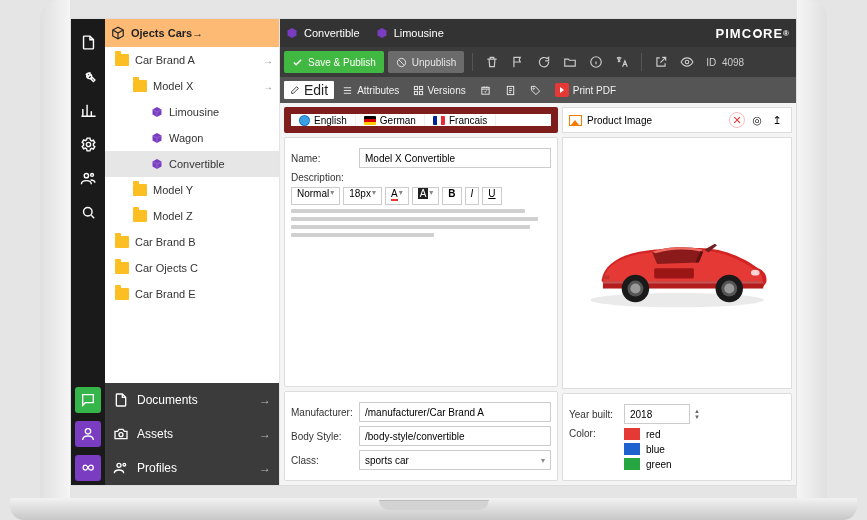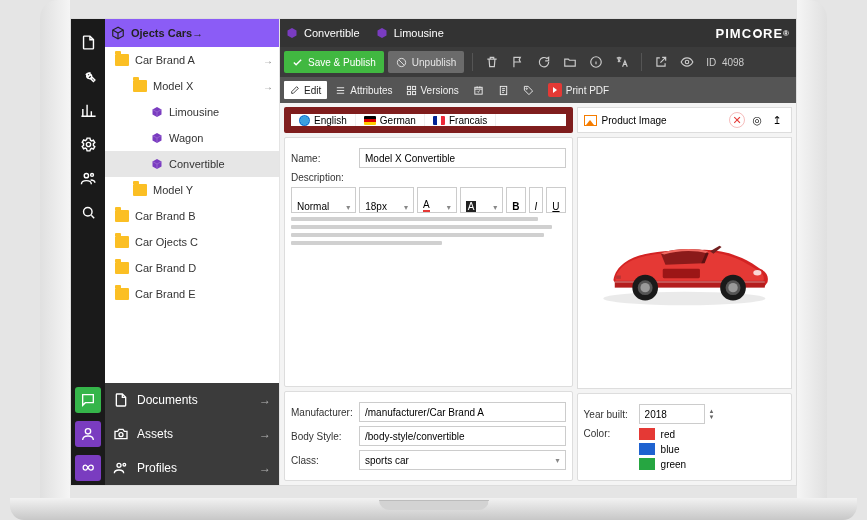--- a/index.html
+++ b/index.html
@@ -11,21 +11,21 @@
   .base { position:absolute; bottom:0; left:10px; right:10px; height:22px; background:linear-gradient(to bottom,#f2f2f2,#c7c7c7); border-radius:0 0 14px 14px; }
   .notch { position:absolute; bottom:10px; left:50%; transform:translateX(-50%); width:110px; height:10px; background:#d3d3d3; border-radius:0 0 12px 12px; border-top:1px solid #bcbcbc; }
 
   .rail { width:34px; background:#1a1a1a; display:flex; flex-direction:column; align-items:center; padding-top:6px; }
   .rail .rico { width:24px; height:24px; margin:5px 0; display:flex; align-items:center; justify-content:center; color:#fff; cursor:pointer; }
   .rail .rico svg { width:17px; height:17px; fill:none; stroke:#fff; stroke-width:2; }
   .rail .rsq { width:26px; height:26px; margin:4px 0; border-radius:3px; display:flex; align-items:center; justify-content:center; cursor:pointer; }
   .rail .rsq svg { width:16px; height:16px; fill:none; stroke:#fff; stroke-width:2; }
 
   .tree { width:175px; background:#fff; border-right:1px solid #e4e4e4; display:flex; flex-direction:column; font-size:11px; overflow:hidden; }
-  .tree-top { display:flex; align-items:center; height:28px; padding:0 6px; font-weight:600; background:#8b5cf6; color:#222; }
+  .tree-top { display:flex; align-items:center; height:28px; padding:0 6px; font-weight:600; background:#fdba74; color:#222; }
   .tree-top svg { width:14px; height:14px; margin-right:6px; stroke:#222; fill:none; stroke-width:2;}
   .tree .row { display:flex; align-items:center; height:26px; padding-right:4px; cursor:pointer; color:#333; }
   .tree .row .arrow { width:12px; color:#888; margin-left:auto; font-size:10px; }
   .tree .row.sel { background:#e6e6e6; }
   .folder { width:14px; height:12px; background:#fbbf24; border-radius:1px; margin-right:6px; position:relative; flex-shrink:0;}
   .folder::before{content:"";position:absolute;top:-3px;left:0;width:6px;height:3px;background:#fbbf24;border-radius:1px 1px 0 0;}
   .cube { width:12px; height:12px; margin-right:6px; flex-shrink:0;}
   .cube svg { width:12px; height:12px; display:block;}
   .tree-bottom { margin-top:auto; }
   .trow { display:flex; align-items:center; height:34px; padding:0 8px; color:#fff; cursor:pointer; font-size:12px; }
@@ -42,21 +42,21 @@
   .toolbar { height:30px; background:#3b3b3b; display:flex; align-items:center; padding:0 4px; gap:4px; }
   .btn { height:22px; display:flex; align-items:center; padding:0 8px; font-size:10px; border-radius:2px; cursor:pointer; gap:5px;}
   .btn.green { background:#41b841; color:#fff;}
   .btn.gray { background:#6b6b6b; color:#e6e6e6;}
   .tico { width:22px; height:22px; display:flex; align-items:center; justify-content:center; color:#ddd; cursor:pointer;}
   .tico svg { width:14px; height:14px; fill:none; stroke:#ccc; stroke-width:2;}
   .idtxt { color:#ccc; font-size:10px; margin-left:4px; margin-right:4px; white-space:nowrap;}
   .sep { width:1px; height:18px; background:#555; margin:0 4px;}
 
   .toolbar2 { height:26px; background:#555; display:flex; align-items:center; padding:0 4px; gap:2px; }
-  .t2item { background:#fff; color:#222; height:18px; padding:0 6px; font-size:10px; display:flex; align-items:center; gap:4px; border-radius:1px;}
+  .t2item { background:#fff; color:#222; height:18px; padding:0 6px; font-size:14px; display:flex; align-items:center; gap:4px; border-radius:1px;}
   .t2item svg { width:10px; height:10px; stroke:#222; fill:none; stroke-width:2;}
   .t2lbl { color:#f0f0f0; font-size:10px; padding:0 6px; display:flex; align-items:center; gap:4px;}
   .t2lbl .vbox{width:10px;height:10px;display:inline-block;}
   .t2lbl svg{width:11px;height:11px;fill:none;stroke:#f0f0f0;stroke-width:2;}
   .pdf { width:14px; height:14px; background:#e53935; border-radius:2px; display:flex; align-items:center; justify-content:center;}
   .pdf::after{content:"";width:0;height:0;border-left:4px solid #fff;border-top:3px solid transparent;border-bottom:3px solid transparent;}
 
   .subtabs { height:26px; background:#fff; display:flex; align-items:center; border-bottom:1px solid #ddd;}
   .stab { padding:0 9px; height:100%; display:flex; align-items:center; font-size:10px; color:#444; border-right:1px solid #eee; cursor:pointer;}
   .stab.active { font-weight:600;}
@@ -71,21 +71,21 @@
   .flag { width:12px; height:9px; display:inline-block; border-radius:1px;}
   .flag.globe{background:radial-gradient(circle,#3aa0e0 55%, #1976d2 57%);border-radius:50%;width:11px;height:11px;}
   .flag.de{background:linear-gradient(to bottom,#000 33%,#dd0000 33% 66%,#ffce00 66%);}
   .flag.fr{background:linear-gradient(to right,#002395 33%,#fff 33% 66%,#ed2939 66%);}
 
   .frow { display:flex; align-items:center; font-size:10px; margin:4px 0;}
   .flabel { width:68px; color:#333;}
   .finput { flex:1; height:20px; border:1px solid #ccc; padding:0 5px; font-size:10px; background:#fff;}
 
   .rte { display:flex; gap:3px; margin:4px 0;}
-  .rtebtn { border:1px solid #ccc; background:#fff; height:26px; padding:0 5px; font-size:10px; display:flex; align-items:flex-end; gap:17px; cursor:pointer;}
+  .rtebtn { border:1px solid #ccc; background:#fff; height:18px; padding:0 5px; font-size:10px; display:flex; align-items:flex-start; gap:1px; cursor:pointer;}
   .rtebtn .dd{font-size:8px;color:#888;}
   .lines { margin-top:4px;}
   .lines div { height:4px; background:#d0d0d0; margin:4px 0; border-radius:1px;}
 
   .imghdr { display:flex; align-items:center; background:#fff; border:1px solid #ddd; height:26px; padding:0 6px; font-size:10px; gap:5px;}
   .imghdr .himg{width:13px;height:11px;border:1px solid #f57c00;position:relative;}
   .imghdr .himg::after{content:"";position:absolute;bottom:0;left:1px;width:0;height:0;border-left:4px solid transparent;border-right:4px solid transparent;border-bottom:5px solid #f57c00;}
   .hact { margin-left:auto; display:flex; gap:4px;}
   .hbtn { width:16px; height:16px; display:flex; align-items:center; justify-content:center; cursor:pointer; font-size:11px;}
   .hbtn.del{color:#e53935;border:1px solid #e5393555;border-radius:50%;}
@@ -209,31 +209,31 @@
               <path fill="#7a3cc0" d="M12 2 3 7v10l9 5 9-5V7z"></path>
               <path stroke="#b38bdc" stroke-width="1" fill="none" d="M3 7l9 5 9-5M12 12v10"></path>
             </svg>
           </span>
           <span>Convertible</span>
         </div>
       <div class="row" style="padding-left:28px">
           <span class="folder"></span>
           <span>Model Y</span>
         </div>
+      <div class="row" style="padding-left:28px">
+          <span class="folder"></span>
+          <span>Model Z</span>
+        </div>
       <div class="row" style="padding-left:10px">
           <span class="folder"></span>
           <span>Car Brand B</span>
         </div>
       <div class="row" style="padding-left:10px">
           <span class="folder"></span>
           <span>Car Ojects C</span>
-        </div>
-      <div class="row" style="padding-left:10px">
-          <span class="folder"></span>
-          <span>Car Brand D</span>
         </div>
       <div class="row" style="padding-left:10px">
           <span class="folder"></span>
           <span>Car Brand E</span>
         </div>
 
       <div class="tree-bottom">
         <div class="trow" style="background:#3b3b3b">
             <svg viewBox="0 0 24 24">
               <path d="M14 3H6a1 1 0 0 0-1 1v16a1 1 0 0 0 1 1h12a1 1 0 0 0 1-1V8z"></path>

